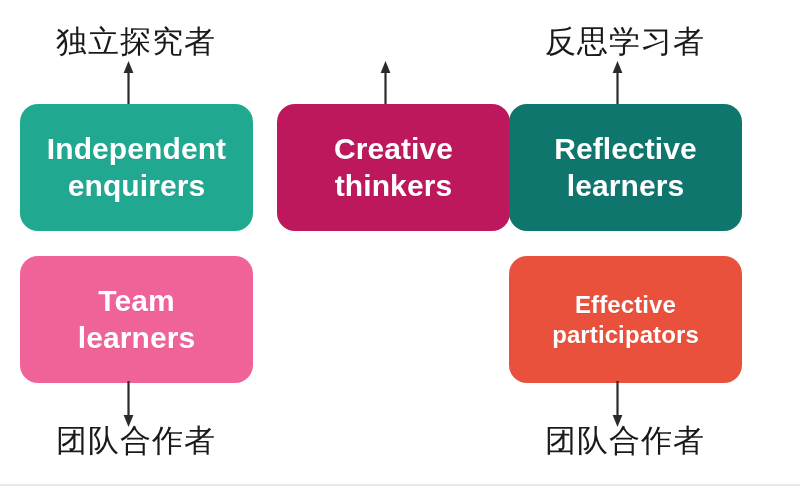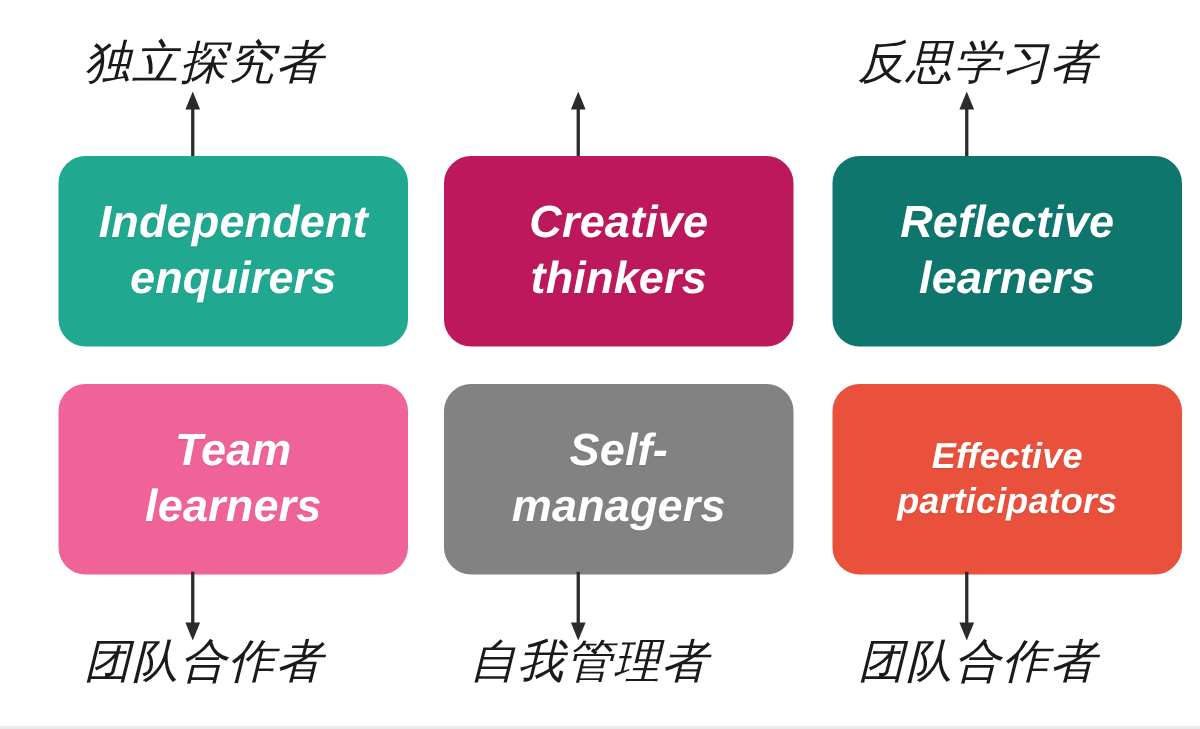--- a/index.html
+++ b/index.html
@@ -21,40 +21,38 @@
     width: 800px;
     height: 486px;
   }
 
   
   .cell {
     position: absolute;
     width: 266px;
     height: 486px;
     top: 0;
-    font-style: italic;
   }
   .cell.col0 { left: 3px; }
   .cell.col1 { left: 260px; }
-  .cell.col2 { left: 519px; }
+  .cell.col2 { left: 492px; }
 
   
   .box {
     position: absolute;
     left: 17px;
     width: 233px;
     height: 127px;
     border-radius: 18px;
     display: flex;
     align-items: center;
     justify-content: center;
     text-align: center;
     box-sizing: border-box;
     padding: 0 6px;
-    margin-left: 19px;
   }
   .row-top .box { top: 104px; }
   .row-bottom .box { top: 256px; }
 
   .box-label {
     color: #ffffff;
     font-family: "Liberation Sans", sans-serif;
     font-weight: bold;
     font-size: 30px;
     line-height: 1.22;
@@ -153,33 +151,20 @@
     </div>
     <div class="arrow down">
       <svg viewBox="0 0 15 46" preserveAspectRatio="none" aria-hidden="true">
         <line x1="7.5" y1="0" x2="7.5" y2="36" stroke="#2b2b2b" stroke-width="2.2"></line>
         <polygon points="7.5,46 12.4,34 2.6,34" fill="#2b2b2b"></polygon>
       </svg>
     </div>
     <div class="cn-label bottom">团队合作者</div>
   </div>
 
-  <div class="cell col1 row-bottom">
-    <div class="box" style="background:#828282">
-      <span class="box-label">Self-
-managers</span>
-    </div>
-    <div class="arrow down">
-      <svg viewBox="0 0 15 46" preserveAspectRatio="none" aria-hidden="true">
-        <line x1="7.5" y1="0" x2="7.5" y2="36" stroke="#2b2b2b" stroke-width="2.2"></line>
-        <polygon points="7.5,46 12.4,34 2.6,34" fill="#2b2b2b"></polygon>
-      </svg>
-    </div>
-    <div class="cn-label bottom">自我管理者</div>
-  </div>
 
   <div class="cell col2 row-bottom">
     <div class="box" style="background:#e9513c">
       <span class="box-label small">Effective
 participators</span>
     </div>
     <div class="arrow down">
       <svg viewBox="0 0 15 46" preserveAspectRatio="none" aria-hidden="true">
         <line x1="7.5" y1="0" x2="7.5" y2="36" stroke="#2b2b2b" stroke-width="2.2"></line>
         <polygon points="7.5,46 12.4,34 2.6,34" fill="#2b2b2b"></polygon>

